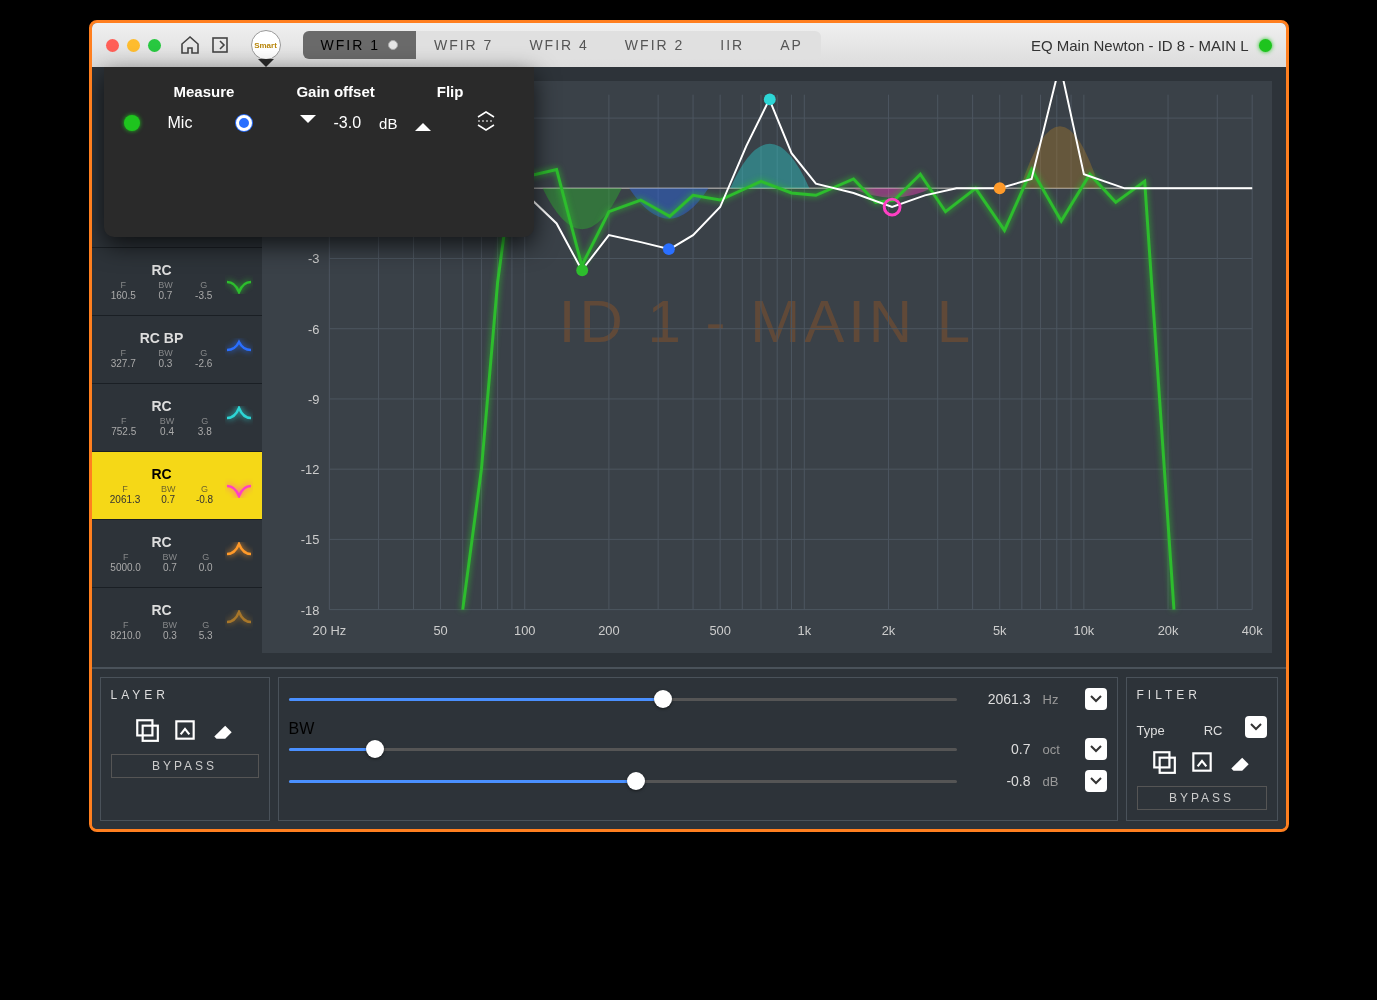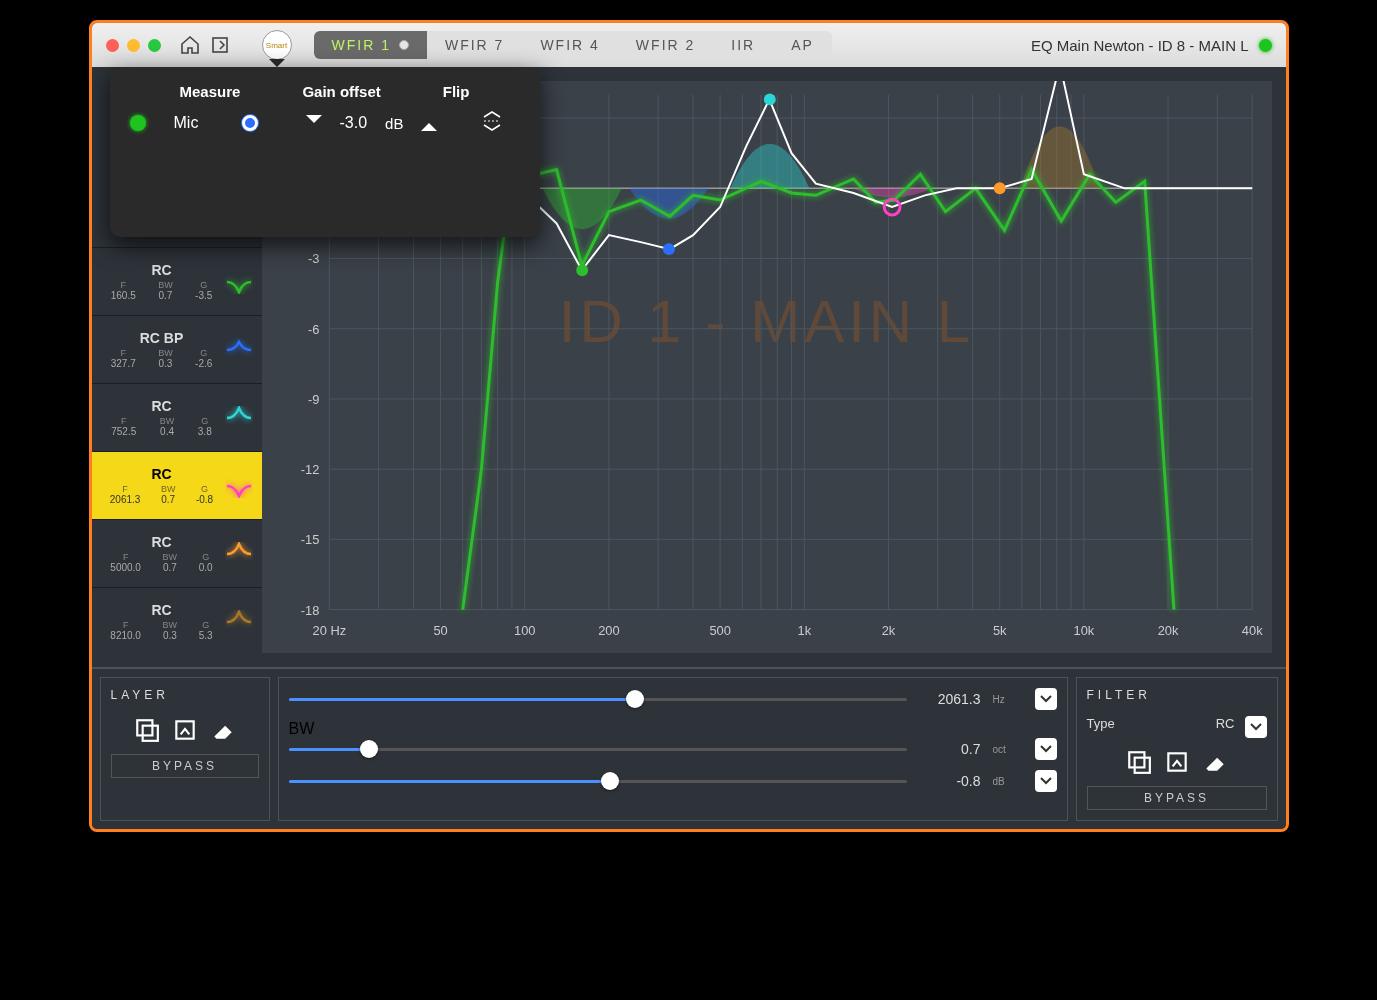--- a/index.html
+++ b/index.html
@@ -4,28 +4,28 @@
 <style>
 *{box-sizing:border-box;margin:0;padding:0;font-family:-apple-system,BlinkMacSystemFont,sans-serif}
 body{background:#000;display:flex;align-items:flex-start;justify-content:center;padding:20px}
 .window{width:1200px;background:#2d3339;border:3px solid #ff7f1f;border-radius:8px;overflow:hidden;box-shadow:0 20px 60px rgba(0,0,0,.6)}
 .titlebar{height:44px;background:linear-gradient(#f0f0f0,#dcdcdc);display:flex;align-items:center;padding:0 14px;gap:8px;position:relative}
 .traffic{display:flex;gap:8px}
 .dot{width:13px;height:13px;border-radius:50%}
 .ico-btn{width:22px;height:22px;display:flex;align-items:center;justify-content:center;color:#444;cursor:pointer}
 .tabs{display:flex;gap:0;margin-left:8px;background:#e0e0e0;border-radius:6px;overflow:hidden}
 .tab{padding:6px 18px;font-size:14px;letter-spacing:2px;color:#555;cursor:pointer;font-weight:500;display:flex;align-items:center;gap:8px}
-.tab.active{background:#6a6a6a;color:#bef264}
+.tab.active{background:#6a6a6a;color:#000000}
 .tab .led{width:10px;height:10px;border-radius:50%;background:#e6e6e6;border:1px solid #aaa}
 .title-text{margin-left:auto;font-size:15px;color:#333;display:flex;align-items:center;gap:10px}
 .led-green{width:13px;height:13px;border-radius:50%;background:#1ec41e;box-shadow:0 0 4px #1ec41e}
-.smart-badge{width:30px;height:30px;border-radius:50%;background:#fff;border:1px solid #999;display:flex;align-items:center;justify-content:center;font-size:8px;color:#b8860b;font-weight:normal;position:relative;margin-left:23px;margin-right:6px}
+.smart-badge{width:30px;height:30px;border-radius:50%;background:#fff;border:1px solid #999;display:flex;align-items:center;justify-content:center;font-size:8px;color:#b8860b;font-weight:bold;position:relative;margin-left:12px;margin-right:6px}
 .smart-badge::after{content:'';position:absolute;top:100%;left:50%;transform:translateX(-50%);border:8px solid transparent;border-top-color:#2a2a2a}
 .content{display:flex;height:600px;position:relative}
-.popup{position:absolute;top:0;left:18px;width:430px;height:170px;background:#2a2a2a;border-radius:0 0 10px 10px;padding:16px 20px;z-index:10;color:#fff;box-shadow:0 8px 24px rgba(0,0,0,.7)}
+.popup{position:absolute;top:0;left:12px;width:430px;height:170px;background:#2a2a2a;border-radius:0 0 10px 10px;padding:16px 20px;z-index:10;color:#fff;box-shadow:0 8px 24px rgba(0,0,0,.7)}
 .popup-row{display:flex;align-items:center;gap:18px}
 .popup-h{font-size:15px;font-weight:600}
 .popup .led-green{width:16px;height:16px}
 .led-blue{width:16px;height:16px;border-radius:50%;background:#2a6fff;border:3px solid #fff;box-shadow:0 0 0 1px #2a6fff}
 .arrow{width:0;height:0;cursor:pointer}
 .arrow.down{border:8px solid transparent;border-top-color:#fff}
 .arrow.up{border:8px solid transparent;border-bottom-color:#fff}
 .sidebar{width:170px;background:#2d3339;display:flex;flex-direction:column;padding-top:180px}
 .fitem{height:68px;border-top:1px solid #1a1f24;display:flex;align-items:center;padding:6px 8px;cursor:pointer;position:relative}
 .fitem.sel{background:#f5d817;color:#000}
@@ -43,34 +43,34 @@
 .graph svg{position:absolute;inset:0;width:100%;height:100%}
 .axis-label{fill:#ccc;font-size:13px}
 .gridline{stroke:#4d5660;stroke-width:1}
 .baseline{stroke:#999;stroke-width:1.5}
 .response{stroke:#2dbd2d;stroke-width:3;fill:none;filter:drop-shadow(0 0 3px #2dbd2d)}
 .eq-curve{stroke:#fff;stroke-width:2;fill:none}
 .panels{display:flex;background:#2d3339;padding:8px;gap:8px;border-top:2px solid #4a525a}
 .panel{background:#2d3339;border:1px solid #4a525a;padding:10px;display:flex;flex-direction:column;gap:10px}
 .panel.layer{width:170px}
 .panel.sliders{flex:1}
-.panel.filter{width:202px}
+.panel.filter{width:152px}
 .panel h4{font-size:12px;letter-spacing:4px;color:#ddd;font-weight:400;margin-bottom:4px}
 .slider-row{display:flex;align-items:center;gap:12px}
 .slider-track{flex:1;height:3px;background:#555;position:relative;border-radius:2px}
 .slider-fill{position:absolute;height:100%;background:#4a90ff;border-radius:2px}
 .slider-thumb{position:absolute;width:18px;height:18px;background:#fff;border-radius:50%;top:50%;transform:translate(-50%,-50%);box-shadow:0 1px 3px rgba(0,0,0,.5)}
 .slider-val{width:62px;text-align:right;color:#ddd;font-size:14px}
-.slider-unit{width:30px;color:#999;font-size:10px}
+.slider-unit{width:30px;color:#999;font-size:13px}
 .chev-box{width:22px;height:22px;background:#fff;border-radius:4px;display:flex;align-items:center;justify-content:center;cursor:pointer}
 .chev-box svg{width:12px;height:8px}
 .tool-row{display:flex;gap:8px;align-items:center;justify-content:center}
 .tool-ico{width:30px;height:28px;color:#fff;cursor:pointer;display:flex;align-items:center;justify-content:center}
 .bypass{font-size:12px;letter-spacing:3px;color:#ccc;text-align:center;border:1px solid #555;padding:4px 10px;cursor:pointer}
-.ftype{display:flex;align-items:flex-start;gap:10px;color:#ddd;font-size:13px}
+.ftype{display:flex;align-items:flex-end;gap:22px;color:#ddd;font-size:13px}
 </style>
 </head>
 <body>
 
 <div class="window">
   <div class="titlebar">
     <div class="traffic">
       <div class="dot" style="background:#ff5f57"></div>
       <div class="dot" style="background:#febc2e"></div>
       <div class="dot" style="background:#28c840"></div>

